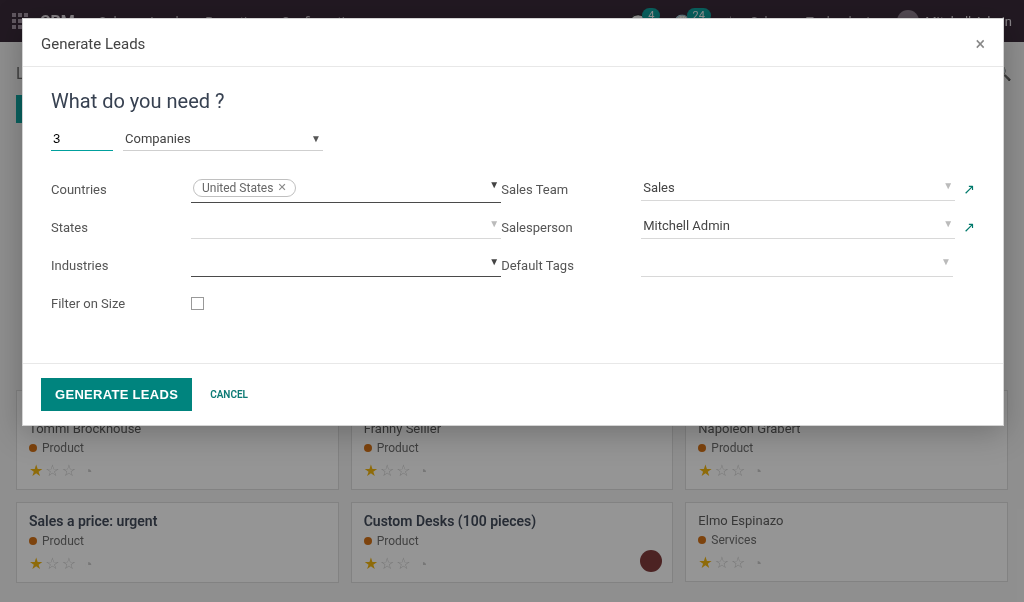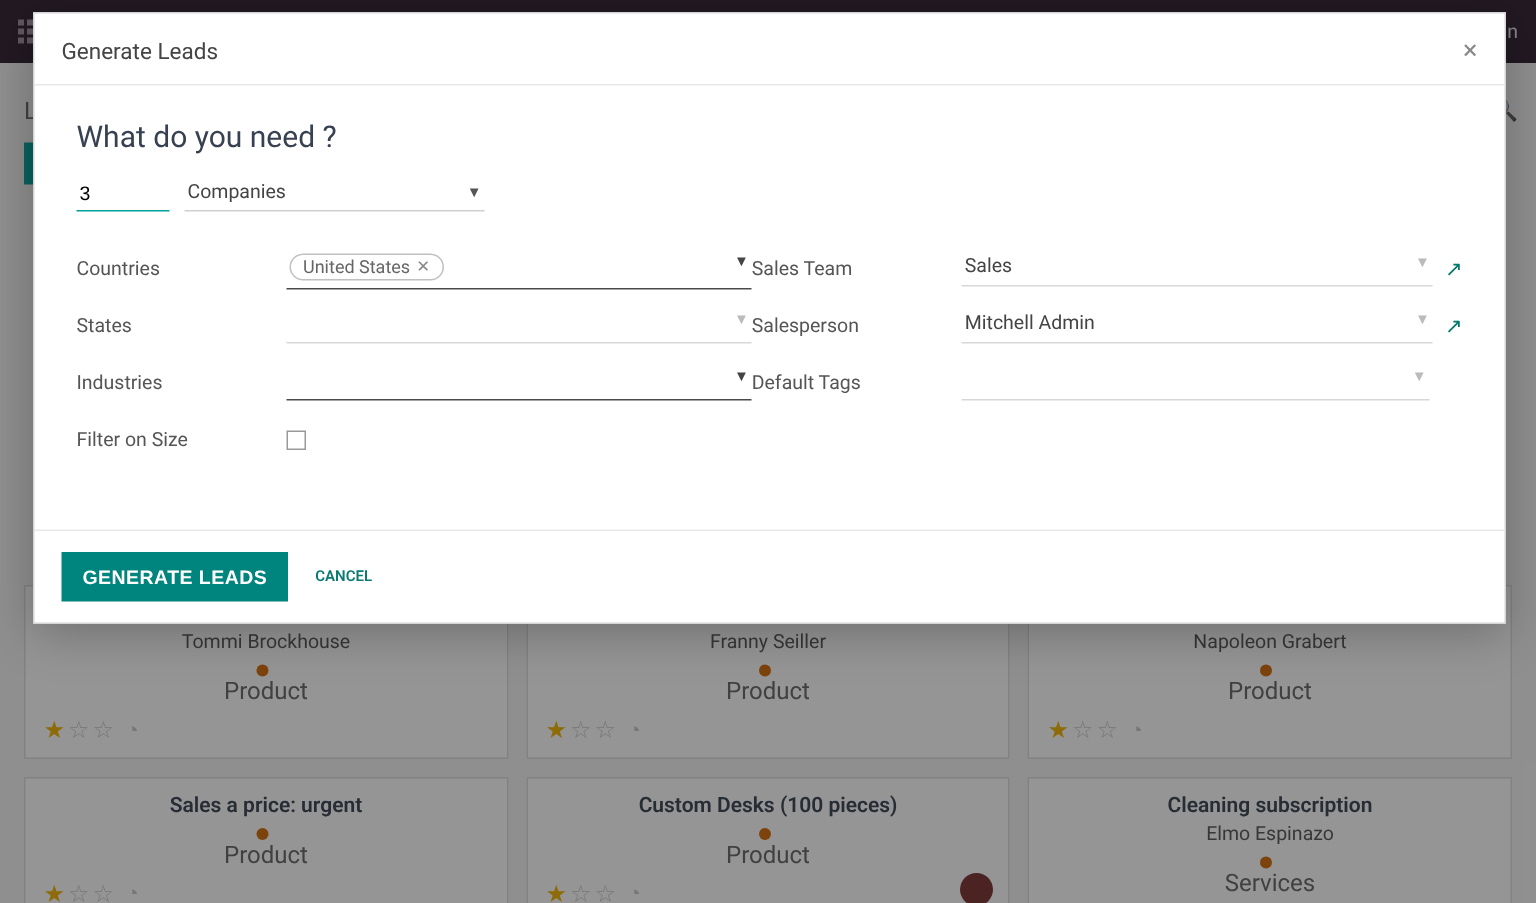--- a/index.html
+++ b/index.html
@@ -13,40 +13,40 @@
   .navbar .nav-item { margin-right: 20px; color: #c8c0c8; }
   .navbar .spacer { flex: 1; }
   .navbar .right-item { margin-left: 14px; display:flex; align-items:center; }
   .badge { background:#00a09d; color:#fff; border-radius:10px; padding:1px 6px; font-size:11px; margin-left:-4px; position:relative; top:-6px; }
   .avatar-sm { width:22px; height:22px; border-radius:50%; background:#8a7a8a; margin-right:6px; }
 
   
   .page-overlay { position:absolute; inset:0; background: rgba(20,20,20,0.45); }
 
   
-  .kanban-area { position:absolute; top: 390px; left:0; right:0; bottom:0; padding: 0 16px; display:flex; gap:12px;text-align:center; }
+  .kanban-area { position:absolute; top: 390px; left:0; right:0; bottom:0; padding: 0 16px; display:flex; gap:12px; }
   .kanban-col { flex:1; display:flex; flex-direction:column; gap:12px; }
   .kanban-card { background:#fff; border:1px solid #dcdcdc; padding:10px 12px; color:#374151; }
   .kanban-card .kc-title { font-weight:600; font-size:14px; color:#374151; margin-bottom:4px; }
   .kanban-card .kc-name { color:#555; margin-bottom:4px; }
-  .kanban-card .kc-tag { display:inline-flex; align-items:center; font-size:16px; color:#666; margin-bottom:8px;flex-direction:column; }
+  .kanban-card .kc-tag { display:inline-flex; align-items:center; font-size:12px; color:#666; margin-bottom:8px; }
   .kanban-card .dot { width:8px; height:8px; border-radius:50%; margin-right:5px; display:inline-block; }
   .stars { display:flex; align-items:center; gap:2px; }
   .star { font-size:16px; line-height:1; }
   .star.on { color:#f3b200; }
   .star.off { color:#c8c8c8; }
   .clock { color:#c8c8c8; font-size:14px; margin-left:6px; }
   .card-avatar { width:22px; height:22px; border-radius:50%; background:#7a3030; position:absolute; right:10px; bottom:10px; }
   .kanban-card { position:relative; }
 
   
   .green-strip { position:absolute; left:16px; top:95px; width:12px; height:28px; background:#00a09d; }
 
   
-  .modal { position:absolute; top:8px; left:22px; right:20px; background:#fff; border:1px solid #d4d4d4; box-shadow: 0 6px 30px rgba(0,0,0,0.25); }
+  .modal { position:absolute; top:18px; left:22px; right:20px; background:#fff; border:1px solid #d4d4d4; box-shadow: 0 6px 30px rgba(0,0,0,0.25); }
   .modal-header { padding: 14px 18px 12px; border-bottom: 1px solid #e8e8e8; display:flex; align-items:center; }
   .modal-title { font-size:15px; color:#444; }
   .modal-close { margin-left:auto; color:#888; font-size:18px; cursor:pointer; }
   .modal-body { padding: 22px 28px 36px; }
   .heading { font-size:20px; color:#374151; margin-bottom: 14px; }
 
   .inline-row { display:flex; align-items:flex-end; gap:10px; margin-bottom: 24px; }
   .num-input { width:62px; border:none; border-bottom:1.5px solid #00a09d; padding:4px 2px; font-size:13px; outline:none; }
   .select-input { width:200px; border:none; border-bottom:1px solid #cfcfcf; padding:4px 2px; font-size:13px; display:flex; align-items:center; justify-content:space-between; color:#444; }
   .caret { font-size:10px; color:#555; }
@@ -180,21 +180,20 @@
           <span>Product</span>
         </div>
       <div class="stars">
           <span class="star on">★</span>
           <span class="star off">☆</span>
           <span class="star off">☆</span>
           <span class="clock">◔</span>
         </div>
     </div>
     <div class="kanban-card">
-      <div class="kc-title">Cleaning subscription</div>
       <div class="kc-name">Elmo Espinazo</div>
       <div class="kc-tag">
           <span class="dot" style="background:#d46b08;"></span>
           <span>Services</span>
         </div>
       <div class="stars">
           <span class="star on">★</span>
           <span class="star off">☆</span>
           <span class="star off">☆</span>
           <span class="clock">◔</span>

